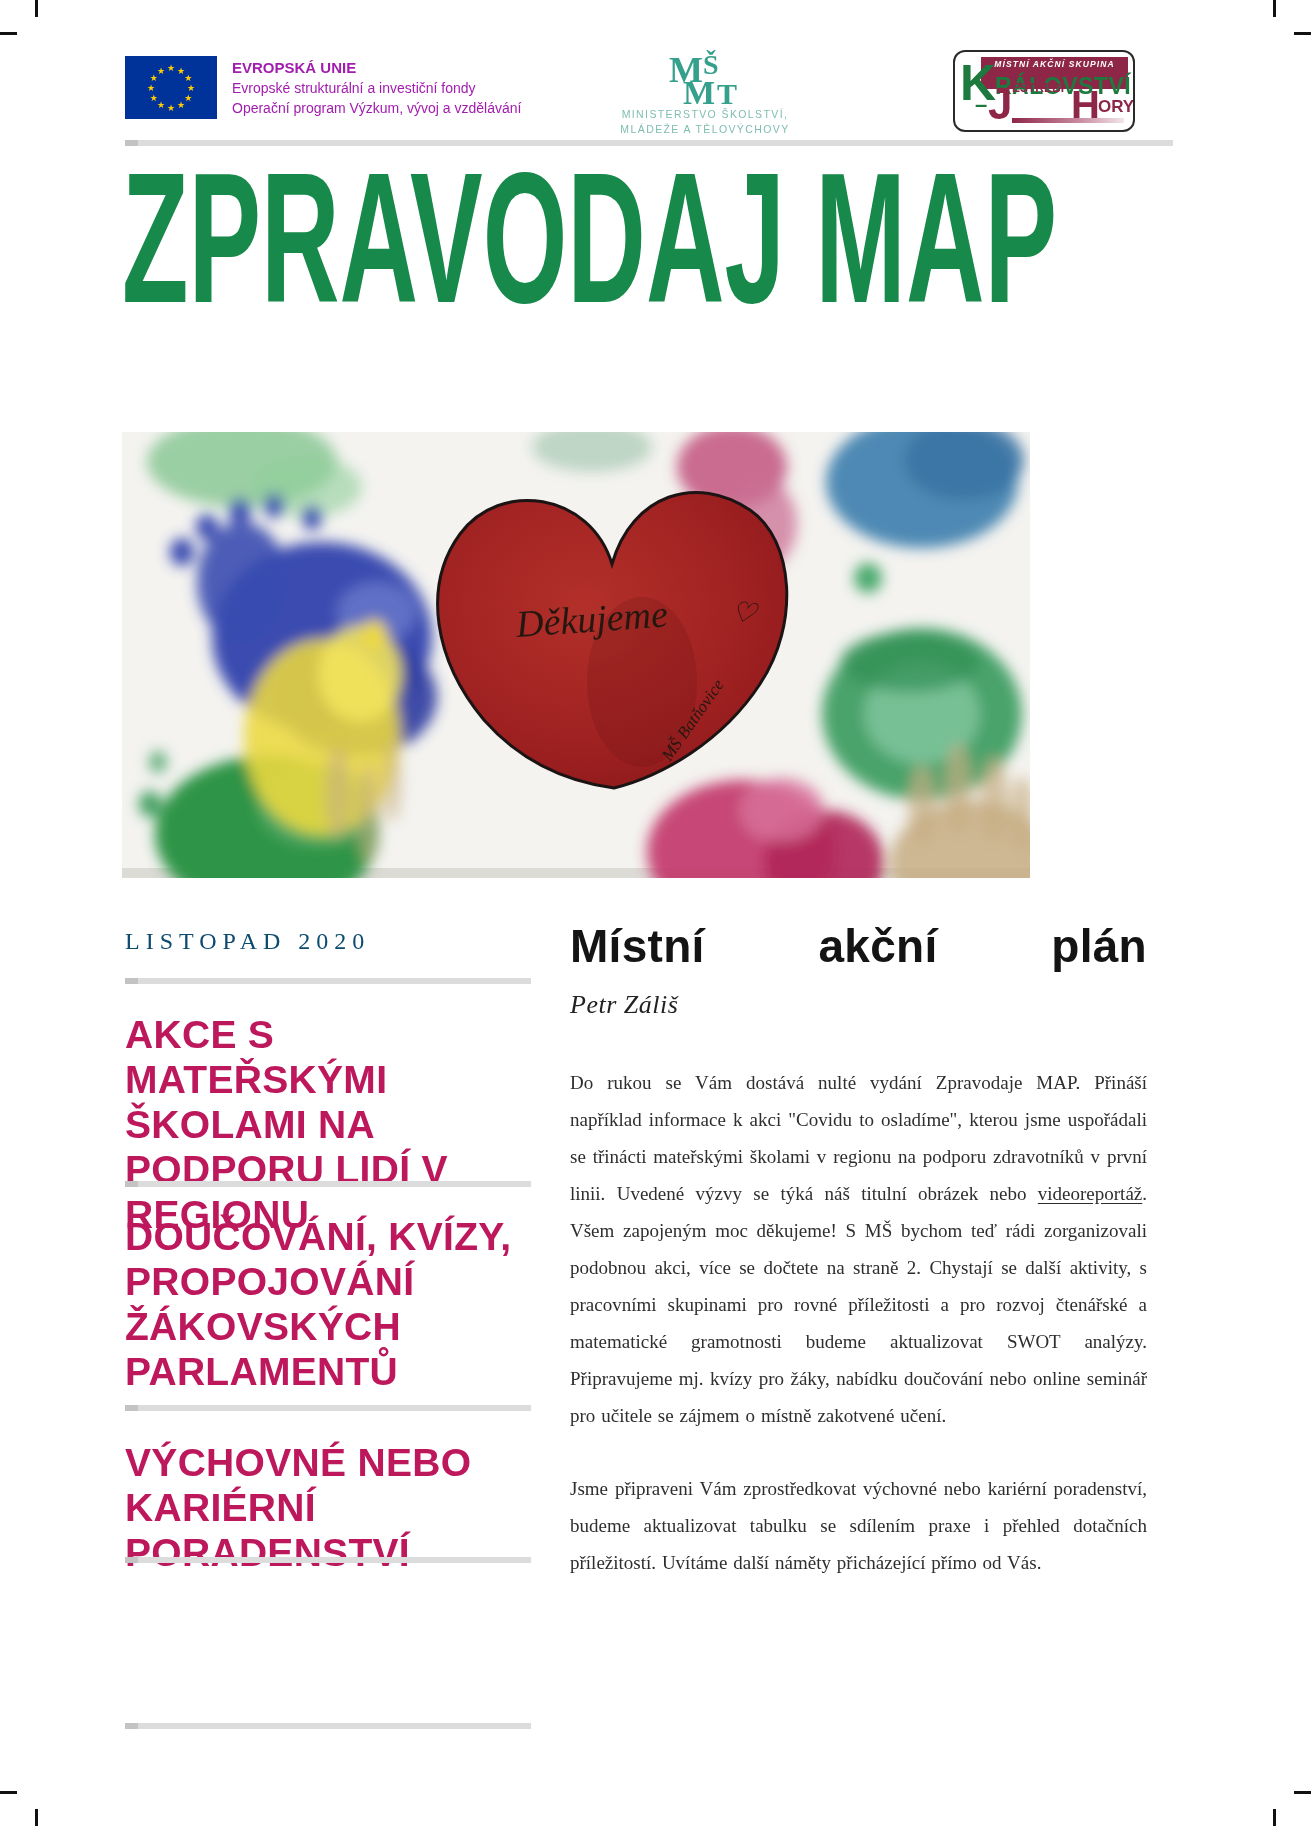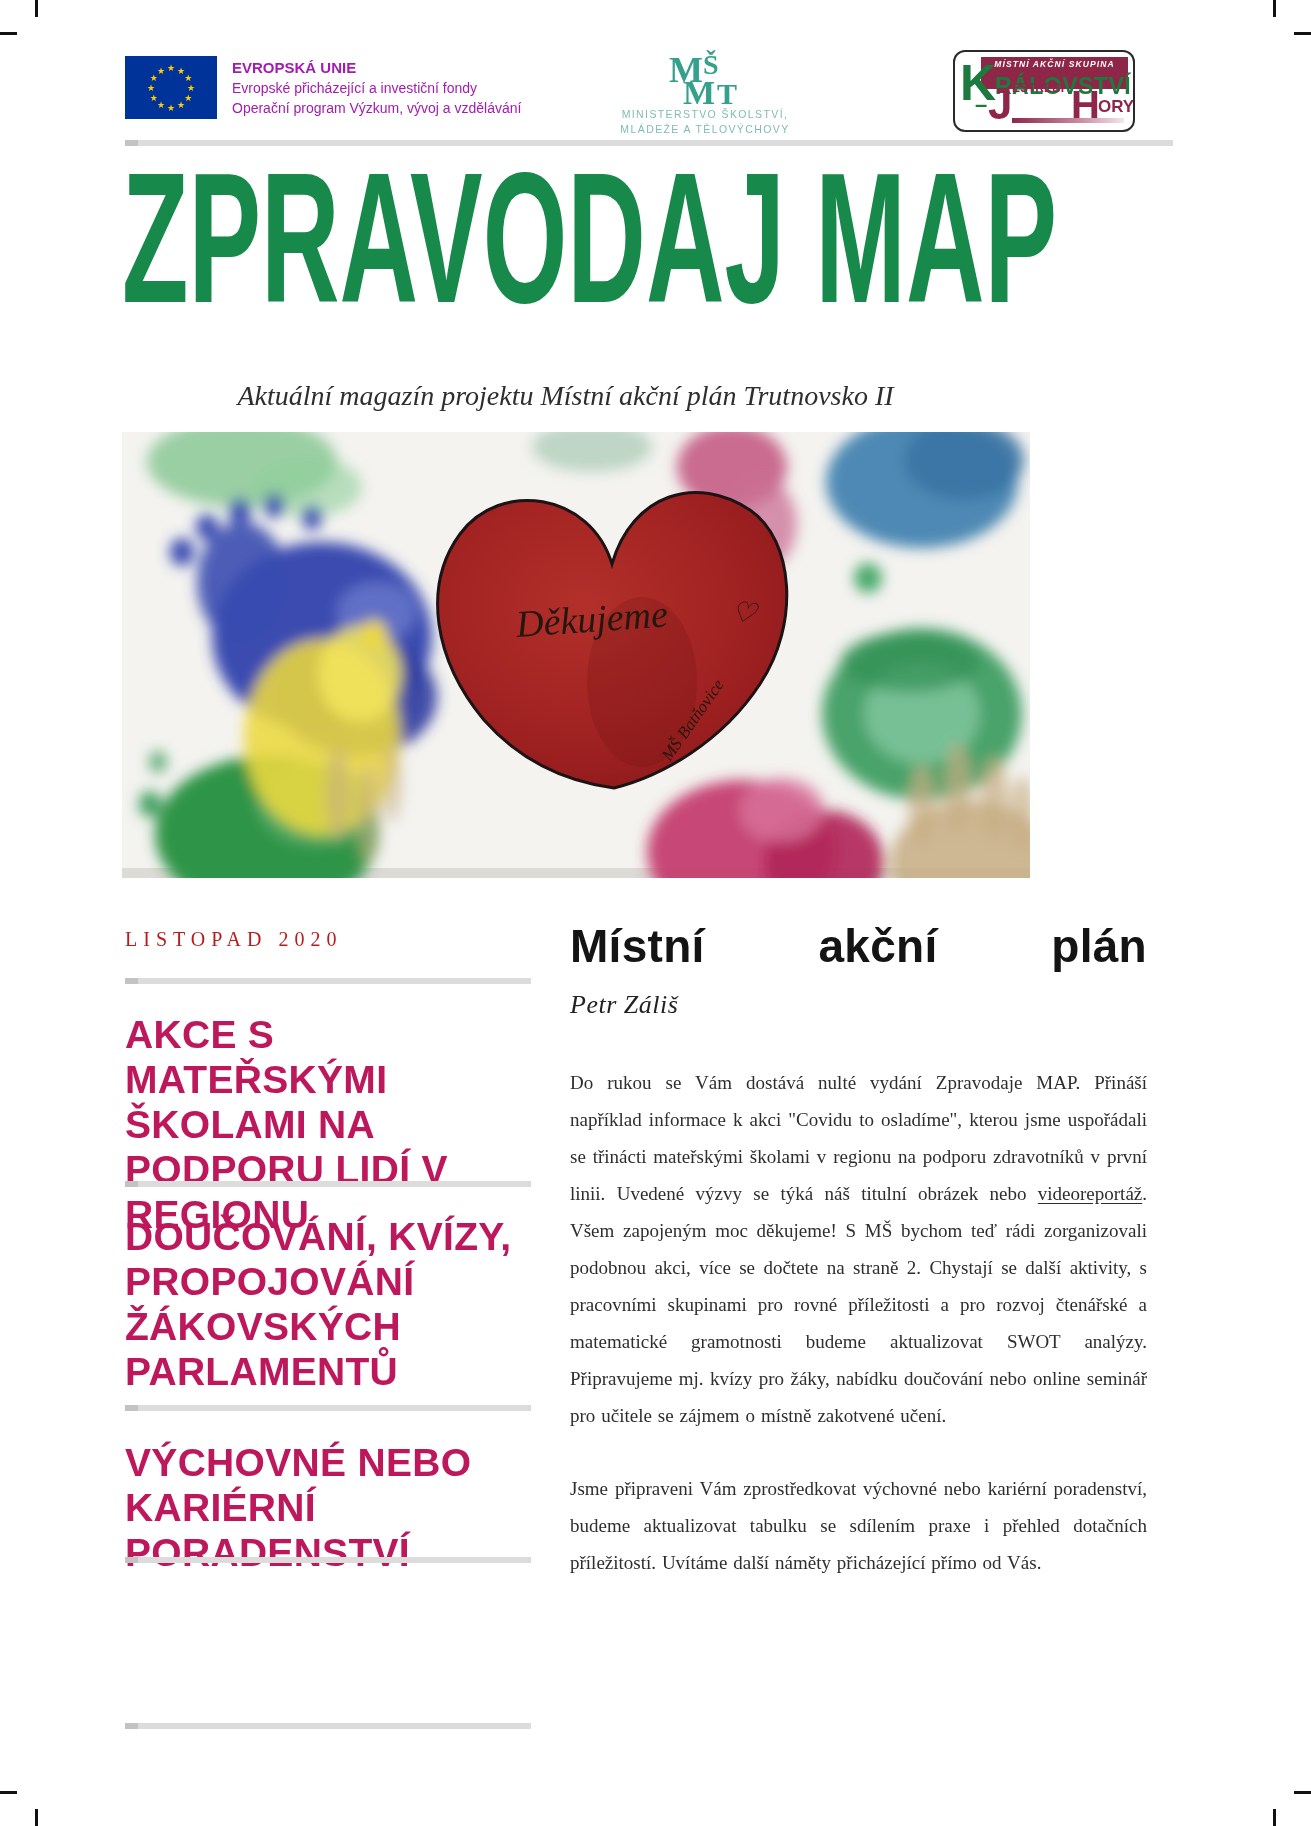--- a/index.html
+++ b/index.html
@@ -33,21 +33,21 @@
   .hdr-divider{position:absolute;left:125px;top:140px;width:1048px;}
   
   .title-wrap{position:absolute;left:122px;top:158px;width:895px;height:160px;}
   .title{display:inline-block;white-space:nowrap;font-weight:bold;font-size:186px;line-height:160px;
          color:#17894a;transform:scaleX(0.585);transform-origin:left center;letter-spacing:0px;}
   .subtitle{position:absolute;left:118px;top:380px;width:895px;text-align:center;
             font-family:"Liberation Serif",serif;font-style:italic;font-size:28px;color:#2e2e2e;}
   
   .hero{position:absolute;left:122px;top:432px;width:908px;height:446px;}
   .sb-date{position:absolute;left:125px;top:928px;font-family:"Liberation Serif",serif;
-           font-size:20px;letter-spacing:6px;color:#b91c1c;}
+           font-size:24px;letter-spacing:6px;color:#0c4a6e;}
   .sb-item{position:absolute;left:125px;width:410px;font-size:39px;font-weight:bold;
            line-height:45px;color:#be185d;letter-spacing:.3px;}
   .sb-bar{position:absolute;left:125px;width:406px;}
   
   .article{position:absolute;left:570px;top:916px;width:577px;}
   .a-title-line{font-size:46px;font-weight:bold;line-height:60px;color:#141414;
                 text-align:justify;text-align-last:justify;letter-spacing:.3px;}
   .a-byline{margin-top:14px;font-family:"Liberation Serif",serif;font-style:italic;
             font-size:26px;color:#222;letter-spacing:.5px;}
   .a-body{margin-top:44px;font-family:"Liberation Serif",serif;font-size:19px;line-height:37px;
@@ -83,21 +83,21 @@
           <text x="36" y="52.3">★</text>
           <text x="28.7" y="45">★</text>
         <text x="26" y="35">★</text>
           <text x="28.7" y="25">★</text>
           <text x="36" y="17.7">★</text>
       </g>
     </svg>
   </div>
   <div class="eu-text">
     <div class="b">EVROPSKÁ UNIE</div>
-    <div>Evropské přicházející a investiční fondy</div>
+    <div>Evropské strukturální a investiční fondy</div>
     <div>Operační program Výzkum, vývoj a vzdělávání</div>
   </div>
 
   <div class="msmt">
     <svg width="120" height="62" viewBox="0 0 120 62" style="display:block;margin:0 auto;">
       <g fill="#35a08b" font-family="Liberation Serif, serif" font-weight="bold">
         <text x="24" y="38" font-size="36">M</text>
         <text x="58" y="30" font-size="28">Š</text>
         <text x="38" y="60" font-size="34">M</text>
         <text x="72" y="60" font-size="30">T</text>
@@ -117,21 +117,20 @@
     <span class="mas-h m">H</span>
     <span class="mas-hory m">ORY</span>
     <div class="mas-rule"></div>
   </div>
 
   <div class="hdr-divider"></div>
 
   <div class="title-wrap">
     <span class="title">ZPRAVODAJ MAP</span>
   </div>
-  <div class="subtitle">Aktuální magazín projektu Místní akční plán Trutnovsko II</div>
 
   <div class="hero">
     <svg width="908" height="446" viewBox="0 0 908 446">
       <defs>
         <filter id="soft" x="-40%" y="-40%" width="180%" height="180%">
             <feGaussianBlur stdDeviation="7"></feGaussianBlur>
           </filter>
         <radialGradient id="heartG" cx="42%" cy="38%" r="75%">
           <stop offset="0%" stop-color="#b3302a"></stop>
             <stop offset="70%" stop-color="#9c1f20"></stop>

